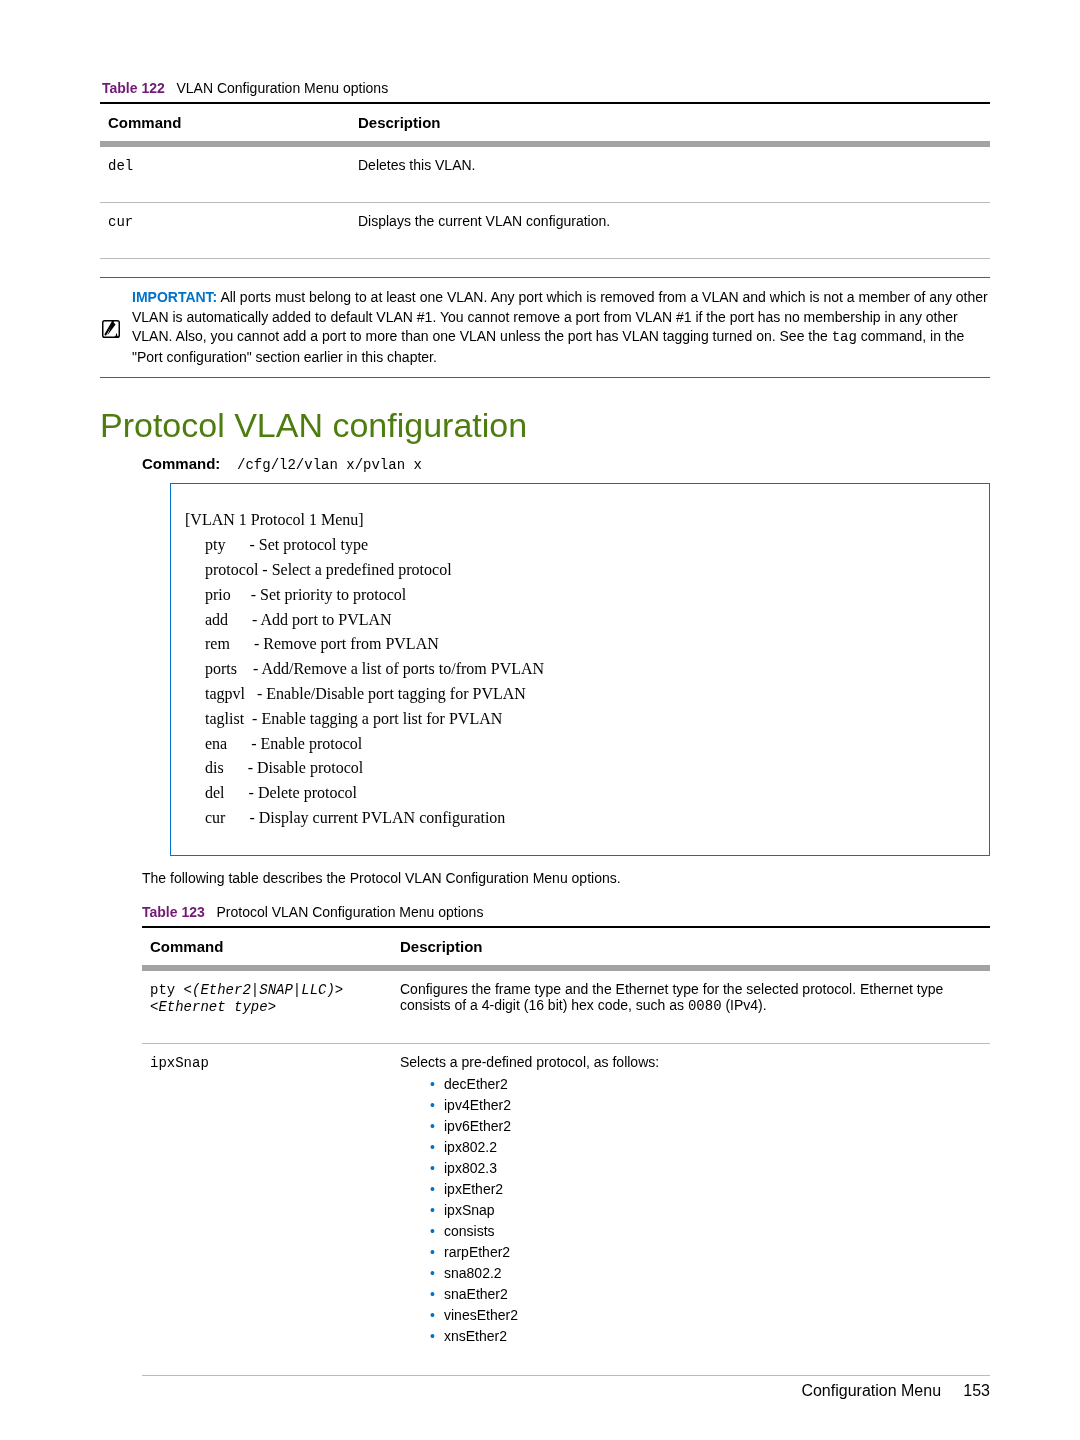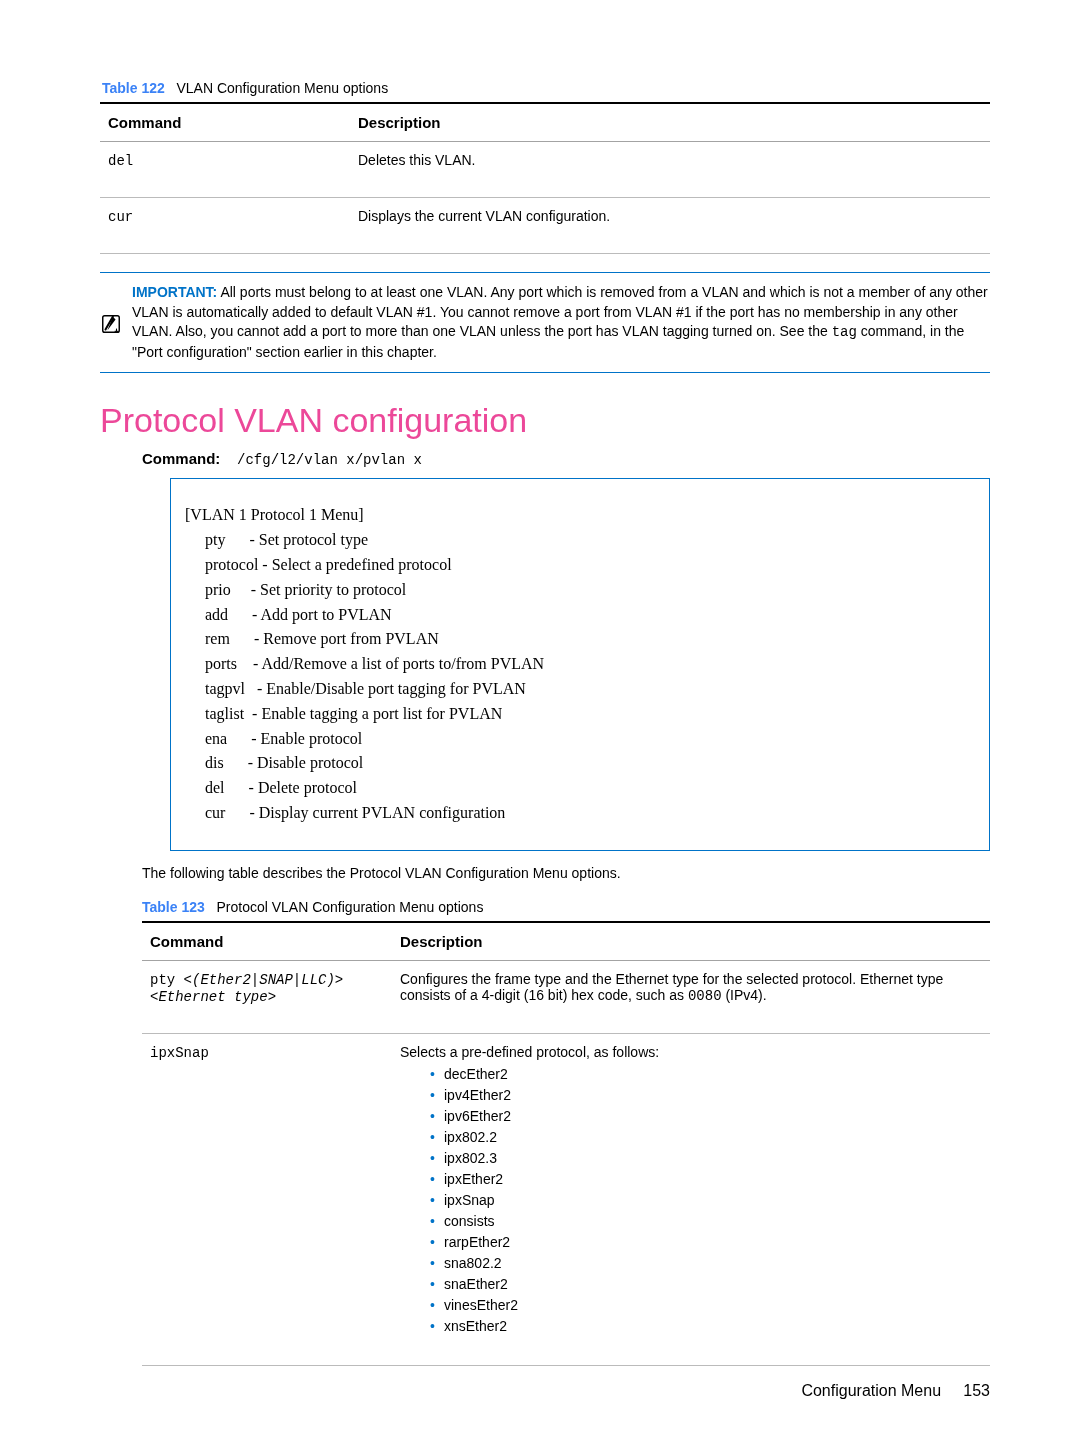--- a/index.html
+++ b/index.html
@@ -14,38 +14,38 @@
       min-height: 1440px;
       margin: 0 auto;
       padding: 80px 90px 40px 100px;
       position: relative;
     }
     .table-caption {
       font-size: 14px;
       margin: 0 0 6px 2px;
     }
     .tc-label {
-      color: #3b82f6;
+      color: #701a75;
       font-weight: bold;
     }
     .tc-title {
       color: #000;
     }
     table.opts {
       width: 100%;
       border-collapse: collapse;
       margin-bottom: 18px;
     }
     table.opts thead th {
       text-align: left;
       font-weight: bold;
       font-size: 15px;
       padding: 10px 8px;
       border-top: 2px solid #000;
-      border-bottom: 1px solid #a3a3a3;
+      border-bottom: 6px solid #a3a3a3;
     }
     table.opts tbody td {
       font-size: 14px;
       padding: 10px 8px 28px 8px;
       vertical-align: top;
       border-bottom: 1px solid #bbb;
     }
     table.opts .col-cmd { width: 250px; }
     .mono { font-family: "Courier New", Courier, monospace; font-size: 14px; }
     .mono-it { font-style: italic; margin-top: 28px; }
@@ -62,21 +62,21 @@
       flex: 0 0 auto;
       margin-top: 2px;
     }
     .callout .body {
       font-size: 14px;
       line-height: 1.4;
       color: #000;
     }
     .callout .body .lead { color: #0073c8; font-weight: bold; }
     h1.section {
-      color: #ec4899;
+      color: #4d7c0f;
       font-weight: normal;
       font-size: 34px;
       margin: 28px 0 10px 0;
     }
     .cmdline {
       font-size: 15px;
       margin: 6px 0 10px 42px;
     }
     .cmdline .lbl { font-weight: bold; }
     .codebox {

